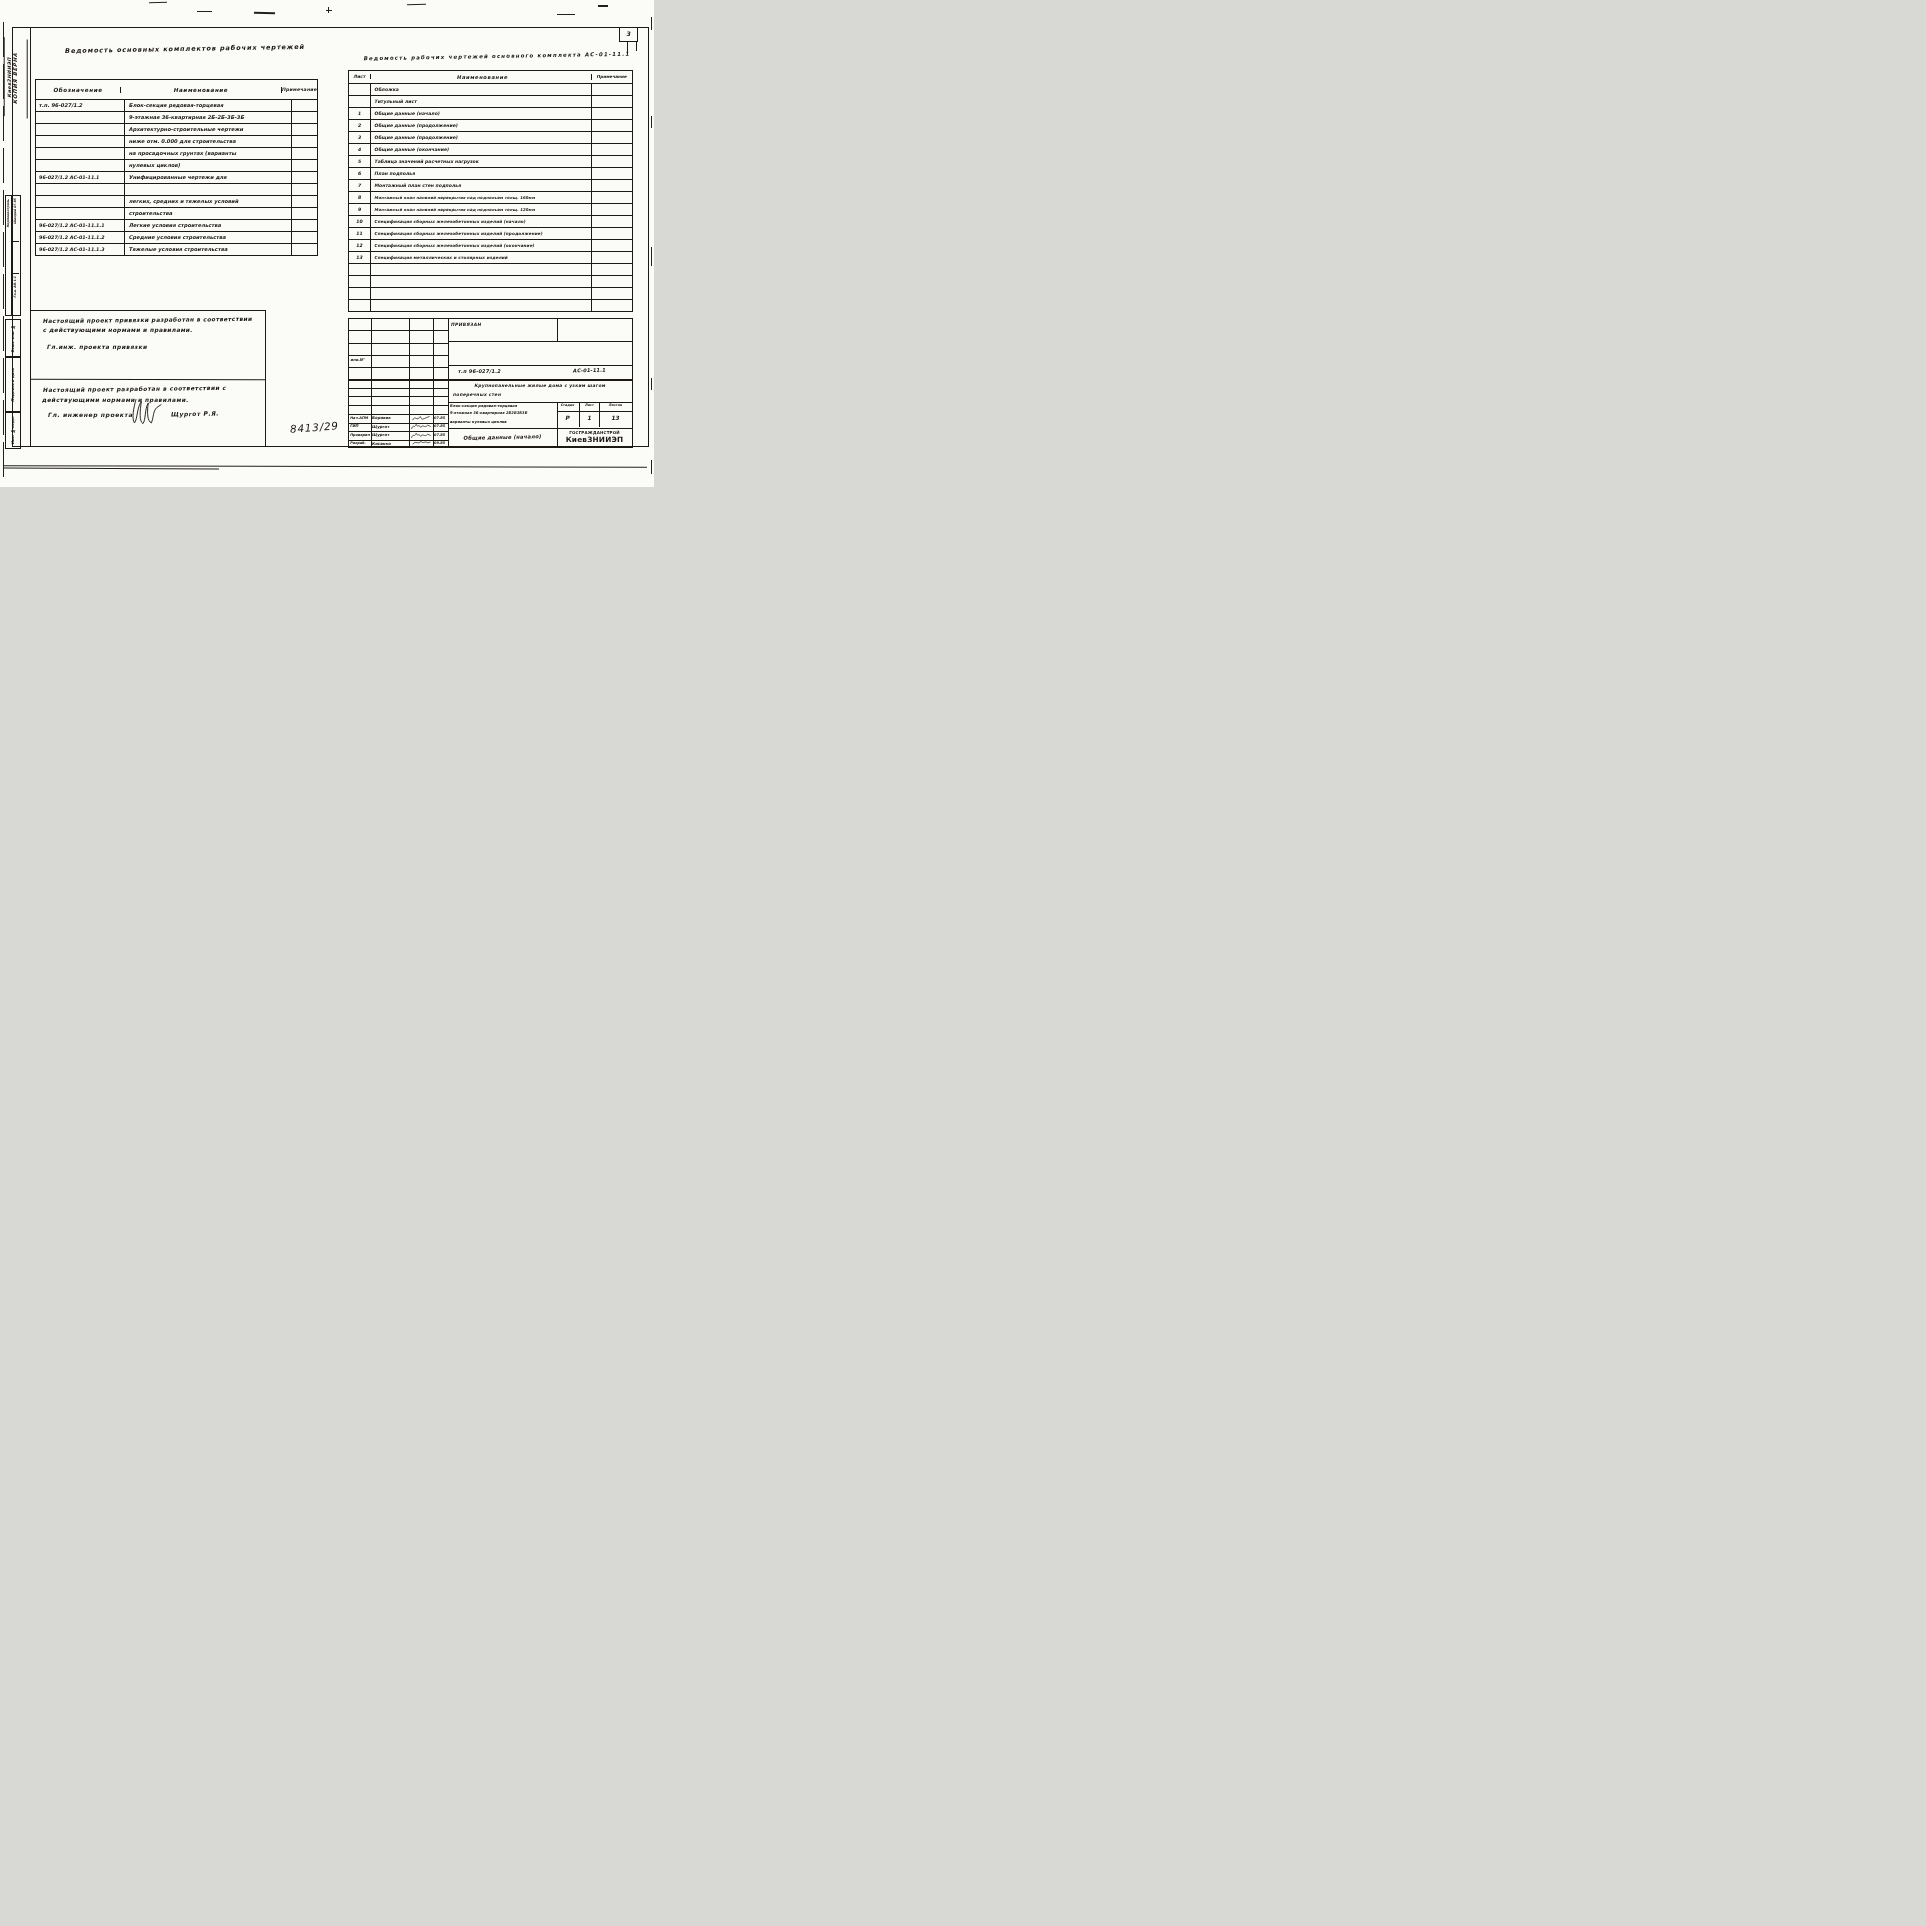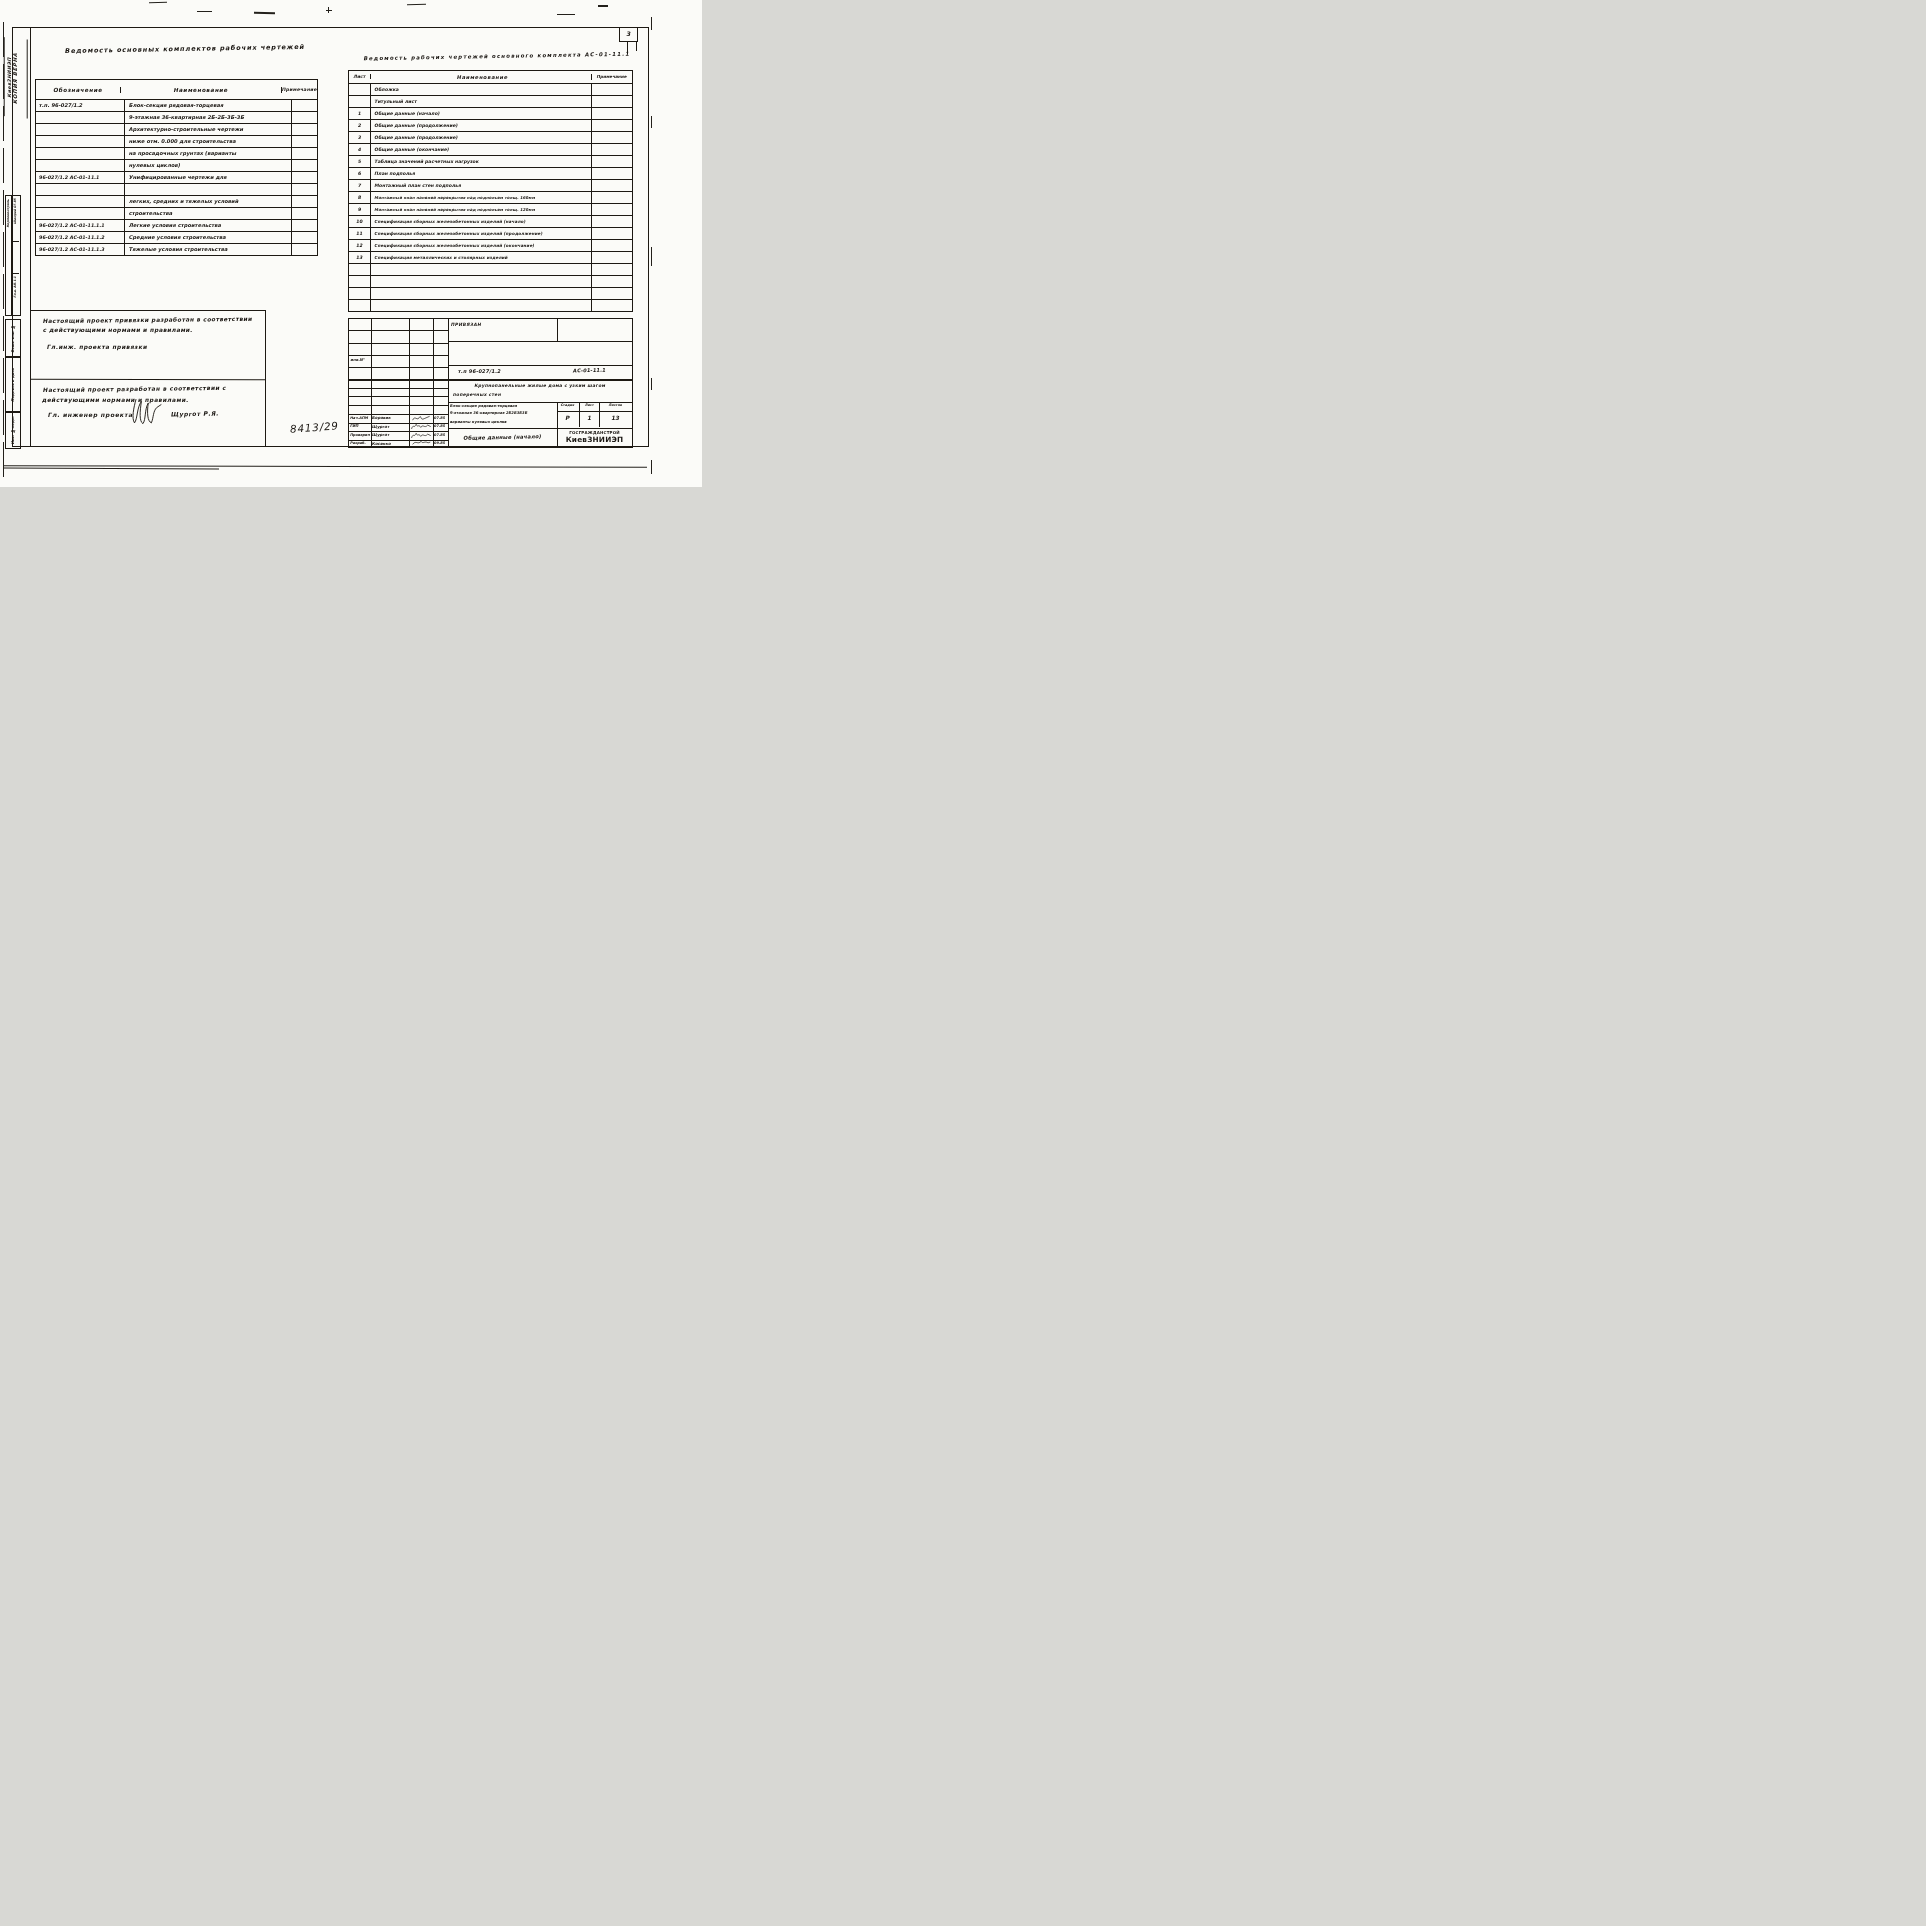--- a/index.html
+++ b/index.html
@@ -1,17 +1,17 @@
 <!DOCTYPE html>
 <html style="font-size:6.2px"><head>
 <meta charset="utf-8">
 <style>
   html,body{margin:0;padding:0;background:#d8d8d4;}
   .sheet{position:relative;width:654px;height:487px;background:#fbfbf8;overflow:hidden;
-         font-family:"DejaVu Sans",sans-serif;color:#1b1713;padding-left:48px;}
+         font-family:"DejaVu Sans",sans-serif;color:#1b1713;}
   .abs{position:absolute;}
   .hand{font-style:italic;font-weight:700;color:#1b1713;white-space:nowrap;}
   .hl{position:absolute;background:#1d1913;height:1.2px;}
   .vl{position:absolute;background:#1d1913;width:1.2px;}
   .art{position:absolute;background:#23201b;}
   
   .frame{position:absolute;left:11.6px;top:27px;width:635px;height:418px;border:1.2px solid #1d1913;}
   
   .lt{position:absolute;left:35px;top:79px;width:281px;border:1.2px solid #1d1913;}
   .lt .hd{display:flex;height:19px;border-bottom:1.2px solid #1d1913;align-items:center;}

